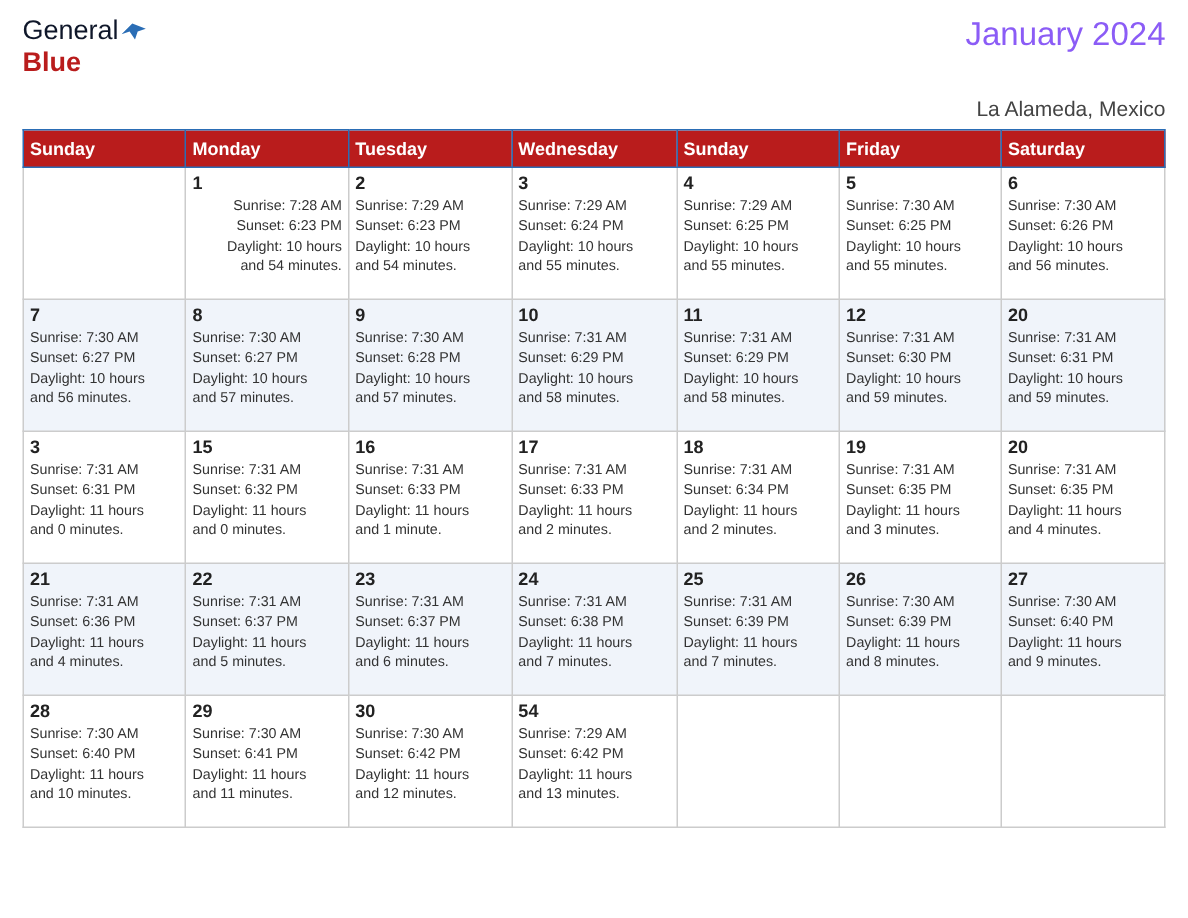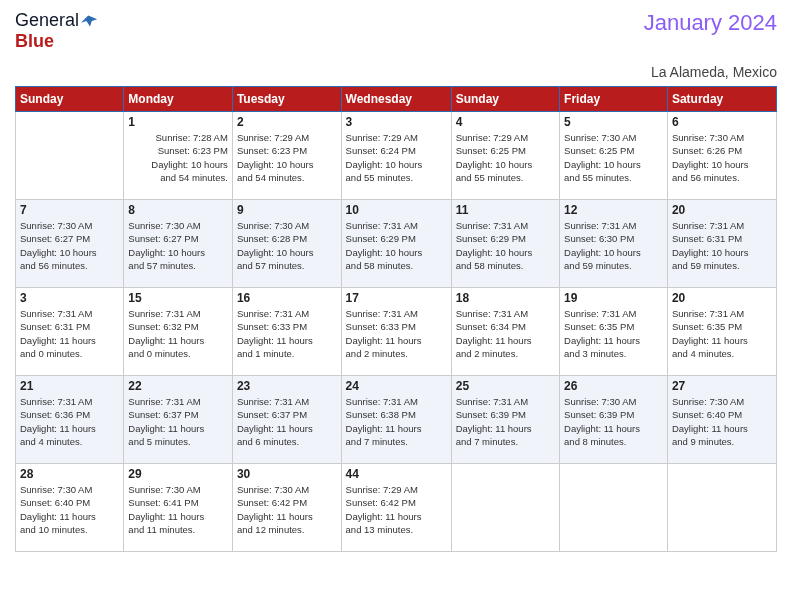--- a/index.html
+++ b/index.html
@@ -347,21 +347,21 @@
 and 11 minutes.</div>
           </td>
           <td>
             <div class="day-number">30</div>
             <div class="day-info" style="white-space: pre-line;">Sunrise: 7:30 AM
 Sunset: 6:42 PM
 Daylight: 11 hours
 and 12 minutes.</div>
           </td>
           <td>
-            <div class="day-number">44</div>
+            <div class="day-number">54</div>
             <div class="day-info" style="white-space: pre-line;">Sunrise: 7:29 AM
 Sunset: 6:42 PM
 Daylight: 11 hours
 and 13 minutes.</div>
           </td>
           <td class="empty-cell"></td>
           <td class="empty-cell"></td>
           <td class="empty-cell"></td>
         </tr>
       </tbody>

